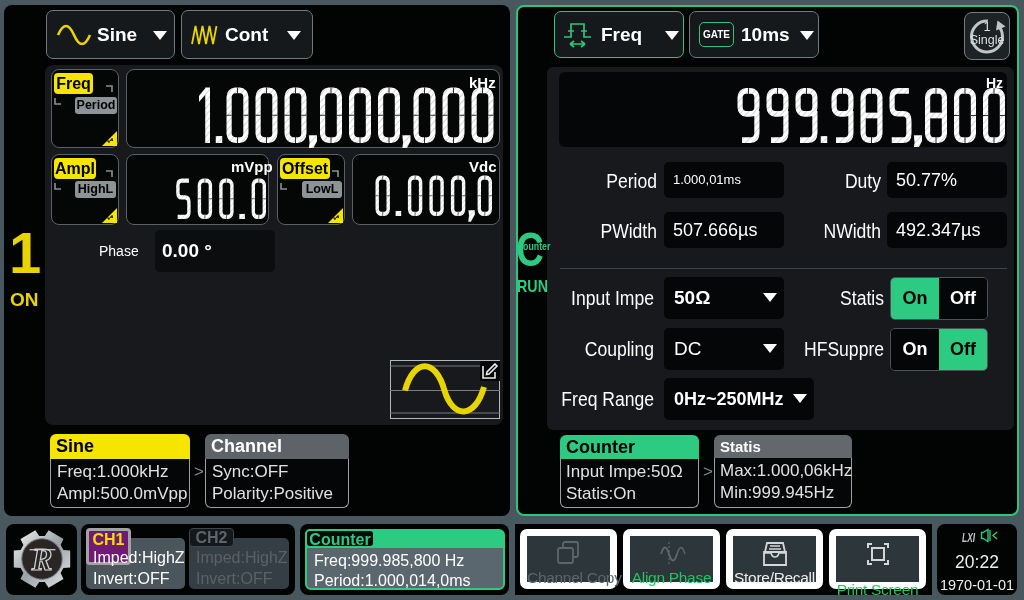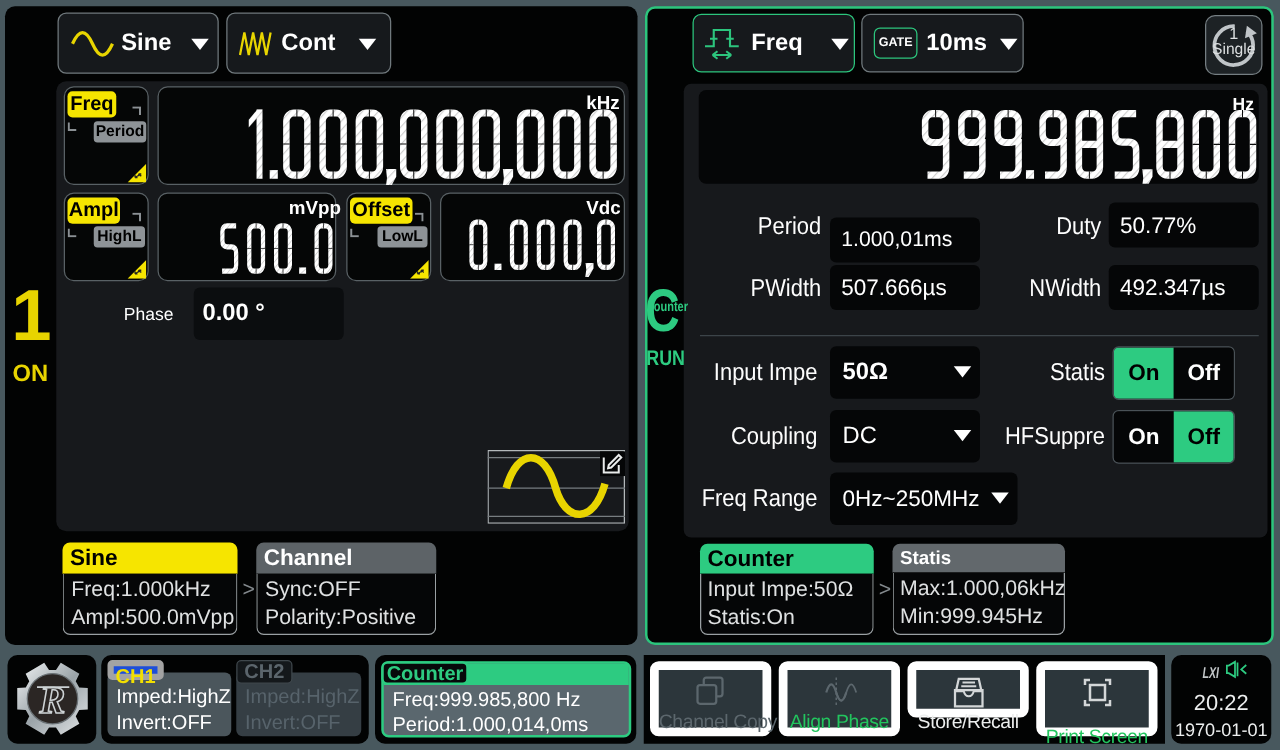--- a/index.html
+++ b/index.html
@@ -207,21 +207,21 @@
 <use href="#ddot" transform="translate(261.5,16) scale(0.5185,0.5500)"></use>
 <use href="#d9" transform="translate(272.5,16) scale(0.5000,0.5500)"></use>
 <use href="#d8" transform="translate(301.5,16) scale(0.5000,0.5500)"></use>
 <use href="#d5" transform="translate(330.5,16) scale(0.5000,0.5500)"></use>
 <use href="#dcom" transform="translate(354.0,16) scale(0.5294,0.5500)"></use>
 <use href="#d8" transform="translate(366.0,16) scale(0.5000,0.5500)"></use>
 <use href="#d0" transform="translate(395.0,16) scale(0.5000,0.5500)"></use>
 <use href="#d0" transform="translate(424.0,16) scale(0.5000,0.5500)"></use>
   </svg>
 <div class="rlab" style="left:537px;top:170px;width:120px">Period</div>
-<div class="vbox" style="left:664px;top:174px;width:120px;height:36px;font-size:17px;line-height:36px;padding-left:9px">1.000,01ms</div>
+<div class="vbox" style="left:664px;top:162px;width:120px;height:36px;font-size:13px;line-height:36px;padding-left:9px">1.000,01ms</div>
 <div class="rlab" style="left:761px;top:170px;width:120px">Duty</div>
 <div class="vbox" style="left:887px;top:162px;width:120px;height:36px;font-size:18px;line-height:36px;padding-left:9px">50.77%</div>
 <div class="rlab" style="left:537px;top:220px;width:120px">PWidth</div>
 <div class="vbox" style="left:664px;top:212px;width:120px;height:36px;font-size:18px;line-height:36px;padding-left:9px">507.666µs</div>
 <div class="rlab" style="left:761px;top:220px;width:120px">NWidth</div>
 <div class="vbox" style="left:887px;top:212px;width:120px;height:36px;font-size:18px;line-height:36px;padding-left:9px">492.347µs</div>
 <div class="abs" style="left:560px;top:268px;width:447px;height:1px;background:#3c4449"></div>
 <div class="rlab" style="left:524px;top:287px;width:130px">Input Impe</div>
 <div class="vbox" style="left:664px;top:277px;width:120px;height:42px;font-weight:bold;font-size:19px;line-height:42px;padding-left:10px">50Ω</div>
 <div class="tri" style="left:763px;top:293px"></div>
@@ -232,21 +232,21 @@
   </div>
 <div class="rlab" style="left:524px;top:338px;width:130px">Coupling</div>
 <div class="vbox" style="left:664px;top:328px;width:120px;height:42px;font-weight:normal;font-size:19px;line-height:42px;padding-left:10px">DC</div>
 <div class="tri" style="left:763px;top:344px"></div>
 <div class="rlab" style="left:754px;top:338px;width:130px">HFSuppre</div>
 <div class="tgl" style="left:890px;top:328px;width:98px;height:43px">
 <div style="background:#050607;color:#fff">On</div>
     <div style="background:#2dcb81;color:#000">Off</div>
   </div>
 <div class="rlab" style="left:524px;top:388px;width:130px">Freq Range</div>
-<div class="vbox" style="left:664px;top:378px;width:150px;height:42px;font-weight:normal;font-size:18px;line-height:42px;padding-left:10px">0Hz~250MHz</div>
+<div class="vbox" style="left:664px;top:378px;width:150px;height:42px;font-weight:bold;font-size:18px;line-height:42px;padding-left:10px">0Hz~250MHz</div>
 <div class="tri" style="left:793px;top:394px"></div>
 <div class="info-hdr" style="left:560px;top:435px;width:139px;height:24px;background:#2dcb81;color:#000">Counter</div>
 <div class="info-body" style="left:560px;top:459px;width:139px;height:49px;padding:2px 0 0 5px">Input Impe:50Ω<br>Statis:On</div>
 <div class="abs" style="left:703px;top:462px;color:#83898d;font-size:17px">&gt;</div>
 <div class="info-hdr" style="left:714px;top:435px;width:138px;height:23px;background:#62686c;color:#fff;font-size:15px;line-height:23px">Statis</div>
 <div class="info-body" style="left:714px;top:458px;width:138px;height:50px;padding:2px 0 0 5px">Max:1.000,06kHz<br>Min:999.945Hz</div>
 <div class="abs" style="left:516px;top:222px;color:#2dcb81;font-size:48px;font-weight:bold;transform:scaleX(0.8);transform-origin:0 50%">C</div>
 <div class="abs" style="left:523px;top:240px;color:#2dcb81;font-size:11px;font-weight:bold;transform:scaleX(0.8);transform-origin:0 50%">ounter</div>
 <div class="abs" style="left:517px;top:277px;color:#2dcb81;font-size:17px;font-weight:bold;transform:scaleX(0.84);transform-origin:0 50%">RUN</div>
 <div class="panel" style="left:6px;top:524px;width:71px;height:71px">
@@ -266,21 +266,21 @@
       </defs>
 <path d="M57.3,21.7 L57.3,38.3 L50.7,38.8 L48.0,43.5 L50.8,49.4 L36.4,57.8 L32.7,52.3 L27.3,52.3 L23.6,57.8 L9.2,49.4 L12.0,43.5 L9.3,38.8 L2.7,38.3 L2.7,21.7 L9.3,21.2 L12.0,16.5 L9.2,10.6 L23.6,2.2 L27.3,7.7 L32.7,7.7 L36.4,2.2 L50.8,10.6 L48.0,16.5 L50.7,21.2 Z" fill="url(#met2)"></path>
 <circle cx="30" cy="30" r="19.5" fill="#2b2624"></circle>
 <circle cx="30" cy="30" r="19.5" fill="none" stroke="#6b7276" stroke-width="1"></circle>
 <text x="30" y="41" font-size="30" font-weight="bold" font-style="italic" fill="none" stroke="#cdd2d4" stroke-width="1.2" text-anchor="middle" font-family="Liberation Serif">R</text>
 <line x1="18" y1="21" x2="43" y2="21" stroke="#cdd2d4" stroke-width="1.2"></line>
 </svg>
   </div>
 <div class="panel" style="left:81px;top:524px;width:214px;height:71px"></div>
 <div class="abs" style="left:86px;top:538px;width:99px;height:51px;background:#4b565c;border-radius:5px"></div>
-<div class="abs" style="left:86px;top:528px;width:45px;height:16px;background:#1d4ed8;border:5px solid #a3a3a3;border-radius:4px;color:#f2df00;font-weight:bold;font-size:16px;line-height:18px;text-align:center">CH1</div>
+<div class="abs" style="left:86px;top:528px;width:45px;height:37px;background:#701a75;border:3px solid #a3a3a3;border-radius:4px;color:#f2df00;font-weight:bold;font-size:16px;line-height:18px;text-align:center">CH1</div>
 <div class="abs" style="left:93px;top:547px;color:#fff;font-size:16px;line-height:21px">Imped:HighZ<br>Invert:OFF</div>
 <div class="abs" style="left:189px;top:538px;width:100px;height:51px;background:#353e44;border-radius:5px"></div>
 <div class="abs" style="left:189px;top:528px;width:45px;height:19px;background:#14181b;border:1px solid #3f474c;border-radius:4px;color:#5b656c;font-weight:bold;font-size:16px;line-height:18px;text-align:center">CH2</div>
 <div class="abs" style="left:196px;top:547px;color:#57636b;font-size:16px;line-height:21px">Imped:HighZ<br>Invert:OFF</div>
 <div class="panel" style="left:300px;top:524px;width:209px;height:71px"></div>
 <div class="abs" style="left:305px;top:529px;width:200px;height:61px;border:2px solid #2dcb81;border-radius:6px;background:#5a676e"></div>
 <div class="abs" style="left:307px;top:531px;width:196px;height:17px;background:#2dcb81"></div>
 <div class="abs" style="left:305px;top:529px;width:70px;height:19px;background:#07090a;border:2px solid #2dcb81;border-radius:5px;color:#2dcb81;font-weight:bold;font-size:16px;line-height:17px;text-align:center">Counter</div>
 <div class="abs" style="left:314px;top:551px;color:#fff;font-size:16px;line-height:19.5px;white-space:nowrap">Freq:999.985,800 Hz<br>Period:1.000,014,0ms</div>
 <div class="panel" style="left:515px;top:524px;width:417px;height:71px;border-radius:0"></div>
@@ -292,21 +292,21 @@
 <div style="color:#5c676d;font-size:15.5px;letter-spacing:-0.3px;margin-top:1px">Channel Copy</div>
   </div>
 <div class="btn" style="left:623px;top:529px;width:97px;height:60px">
 <div style="height:32px;padding-top:3px"><svg width="34" height="30" viewBox="0 0 34 30">
         <path d="M6,15 Q10,2 14,15 T22,15" fill="none" stroke="#5c676d" stroke-width="1.8"></path>
         <path d="M14,15 Q18,28 22,15 T30,15" fill="none" stroke="#5c676d" stroke-width="1.4"></path>
         <line x1="14" y1="3" x2="14" y2="27" stroke="#5c676d" stroke-width="1.2" stroke-dasharray="2 2"></line>
       </svg></div>
 <div style="color:#22c55e;font-size:15.5px;letter-spacing:-0.3px;margin-top:1px">Align Phase</div>
   </div>
-<div class="btn" style="left:726px;top:529px;width:97px;height:45px">
+<div class="btn" style="left:726px;top:529px;width:97px;height:60px">
 <div style="height:32px;padding-top:3px"><svg width="32" height="30" viewBox="0 0 32 30">
         <path d="M6,13 L8,4 L24,4 L26,13" fill="none" stroke="#d4d7d8" stroke-width="1.8"></path>
         <line x1="11" y1="7" x2="21" y2="7" stroke="#d4d7d8" stroke-width="1.5"></line>
         <line x1="10" y1="10" x2="22" y2="10" stroke="#d4d7d8" stroke-width="1.5"></line>
         <path d="M5,13 L27,13 L27,26 L5,26 Z" fill="none" stroke="#d4d7d8" stroke-width="1.8"></path>
         <path d="M5,14 L12,14 Q13,18 16,18 Q19,18 20,14 L27,14" fill="none" stroke="#d4d7d8" stroke-width="1.6"></path>
       </svg></div>
 <div style="color:#eceeee;font-size:15.5px;letter-spacing:-0.3px;margin-top:1px">Store/Recall</div>
   </div>
 <div class="btn" style="left:829px;top:529px;width:97px;height:60px">

